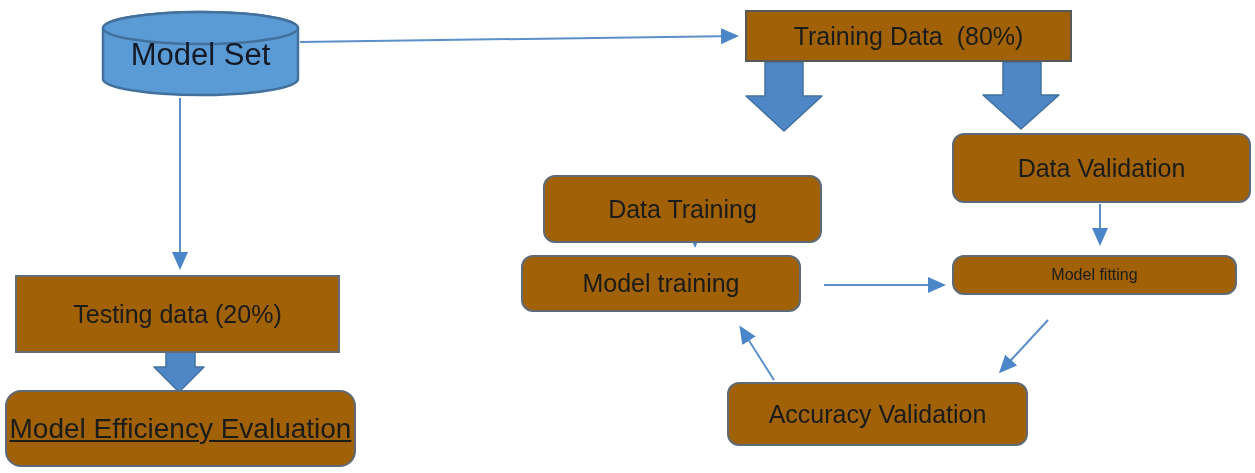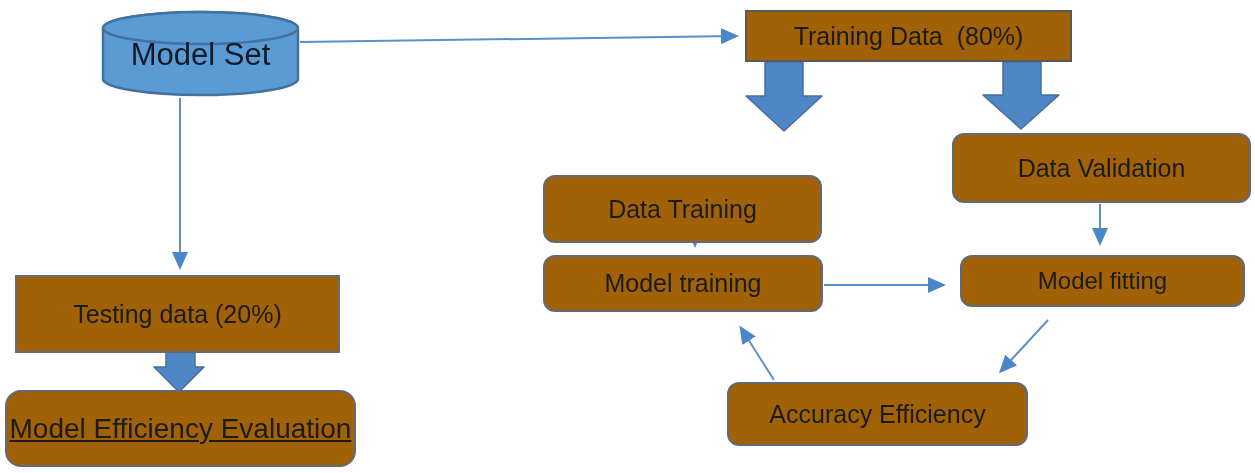--- a/index.html
+++ b/index.html
@@ -33,22 +33,22 @@
     color: #1b1b1b;
     box-sizing: border-box;
     white-space: pre;
   }
   .node.square { border: 2px solid #595959; }
   .node.rounded { border: 2px solid #5f6a76; border-radius: 12px; }
 
   .node.training-data   { left: 745px; top: 10px;  width: 327px; height: 52px; font-size: 25px; }
   .node.data-training   { left: 543px; top: 139px; width: 279px; height: 68px; font-size: 25px; margin-top: 36px; }
   .node.data-validation { left: 952px; top: 133px; width: 299px; height: 70px; font-size: 25px; }
-  .node.model-training  { left: 543px; top: 255px; width: 280px; height: 57px; font-size: 25px; }
-  .node.model-fitting   { left: 952px; top: 255px; width: 285px; height: 52px; font-size: 24px; margin-left: 8px; }
+  .node.model-training  { left: 521px; top: 255px; width: 280px; height: 57px; font-size: 25px; }
+  .node.model-fitting   { left: 952px; top: 255px; width: 285px; height: 40px; font-size: 16px; }
   .node.accuracy-validation { left: 727px; top: 382px; width: 301px; height: 64px; font-size: 25px; }
   .node.testing-data    { left: 15px;  top: 275px; width: 325px; height: 78px; font-size: 25px; border-color: #636c77; }
   .node.model-efficiency { left: 5px;  top: 390px; width: 351px; height: 77px; font-size: 28px; border-radius: 16px; text-decoration: underline; }
 
   .cylinder-label {
     position: absolute;
     left: 103px; top: 14px;
     width: 195px; height: 81px;
     z-index: 3;
     display: flex;
@@ -99,19 +99,19 @@
   <div class="node square training-data">Training Data  (80%)</div>
 
   <div class="node rounded data-training">Data Training</div>
 
   <div class="node rounded data-validation">Data Validation</div>
 
   <div class="node rounded model-training">Model training</div>
 
   <div class="node rounded model-fitting">Model fitting</div>
 
-  <div class="node rounded accuracy-validation">Accuracy Efficiency</div>
+  <div class="node rounded accuracy-validation">Accuracy Validation</div>
 
   <div class="node square testing-data">Testing data (20%)</div>
 
   <div class="node rounded model-efficiency">Model Efficiency Evaluation</div>
 
 </div>
 
 </body></html>

